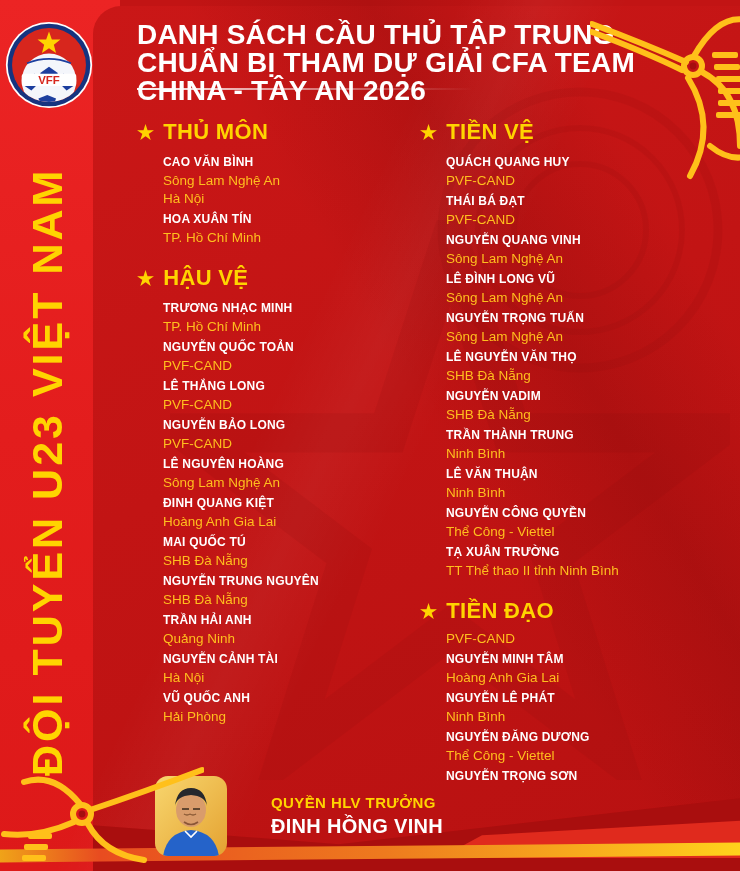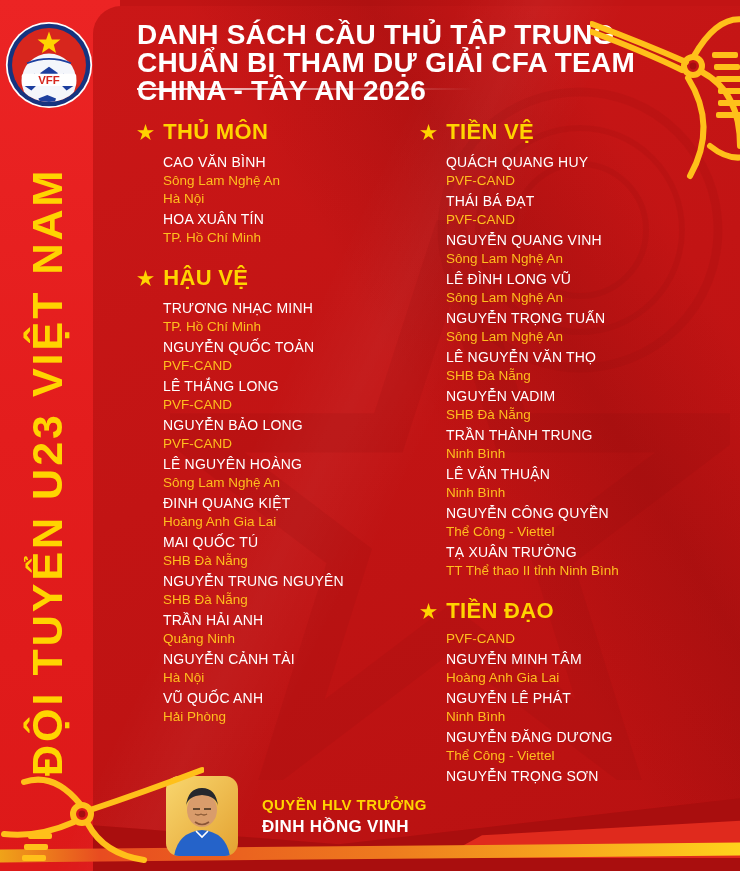--- a/index.html
+++ b/index.html
@@ -52,29 +52,29 @@
 
   
   .col{position:absolute;top:119px;z-index:8;}
   #col-left{left:137px;width:278px;}
   #col-right{left:420px;width:308px;}
   .section{margin-bottom:20px;}
   .sec-header{display:flex;align-items:center;gap:9px;color:var(--heading_yellow);
     font-size:22px;font-weight:800;line-height:26px;margin-bottom:7px;letter-spacing:.3px;}
   .star{font-size:19px;line-height:19px;}
   .entry{margin-left:26px;margin-bottom:3px;}
-  .p-name{color:var(--name_white);font-size:14px;font-weight:400;line-height:21px;letter-spacing:.2px;}
+  .p-name{color:var(--name_white);font-size:12px;font-weight:700;line-height:21px;letter-spacing:.2px;}
   .p-club{color:var(--club_yellow);font-size:13.5px;font-weight:400;line-height:15px;}
 
   
-  #coach{position:absolute;left:166px;top:776px;display:flex;align-items:center;z-index:8;}
+  #coach{position:absolute;left:155px;top:776px;display:flex;align-items:center;z-index:8;gap:20px;}
   #coach-avatar{width:72px;height:80px;border-radius:13px;overflow:hidden;flex:none;}
   #coach-meta{margin-left:24px;}
   #coach-role{color:var(--heading_yellow);font-size:15px;font-weight:800;letter-spacing:.4px;}
-  #coach-name{color:var(--name_white);font-size:17px;font-weight:700;margin-top:4px;letter-spacing:.3px;}
+  #coach-name{color:var(--name_white);font-size:20px;font-weight:700;margin-top:4px;letter-spacing:.3px;}
 
   .bird{position:absolute;z-index:9;pointer-events:none;}
   #bird-top{right:-8px;top:-4px;}
   #bird-bottom{left:-6px;top:752px;}
 </style>
 </head>
 <body>
 
 <div id="poster">
 

